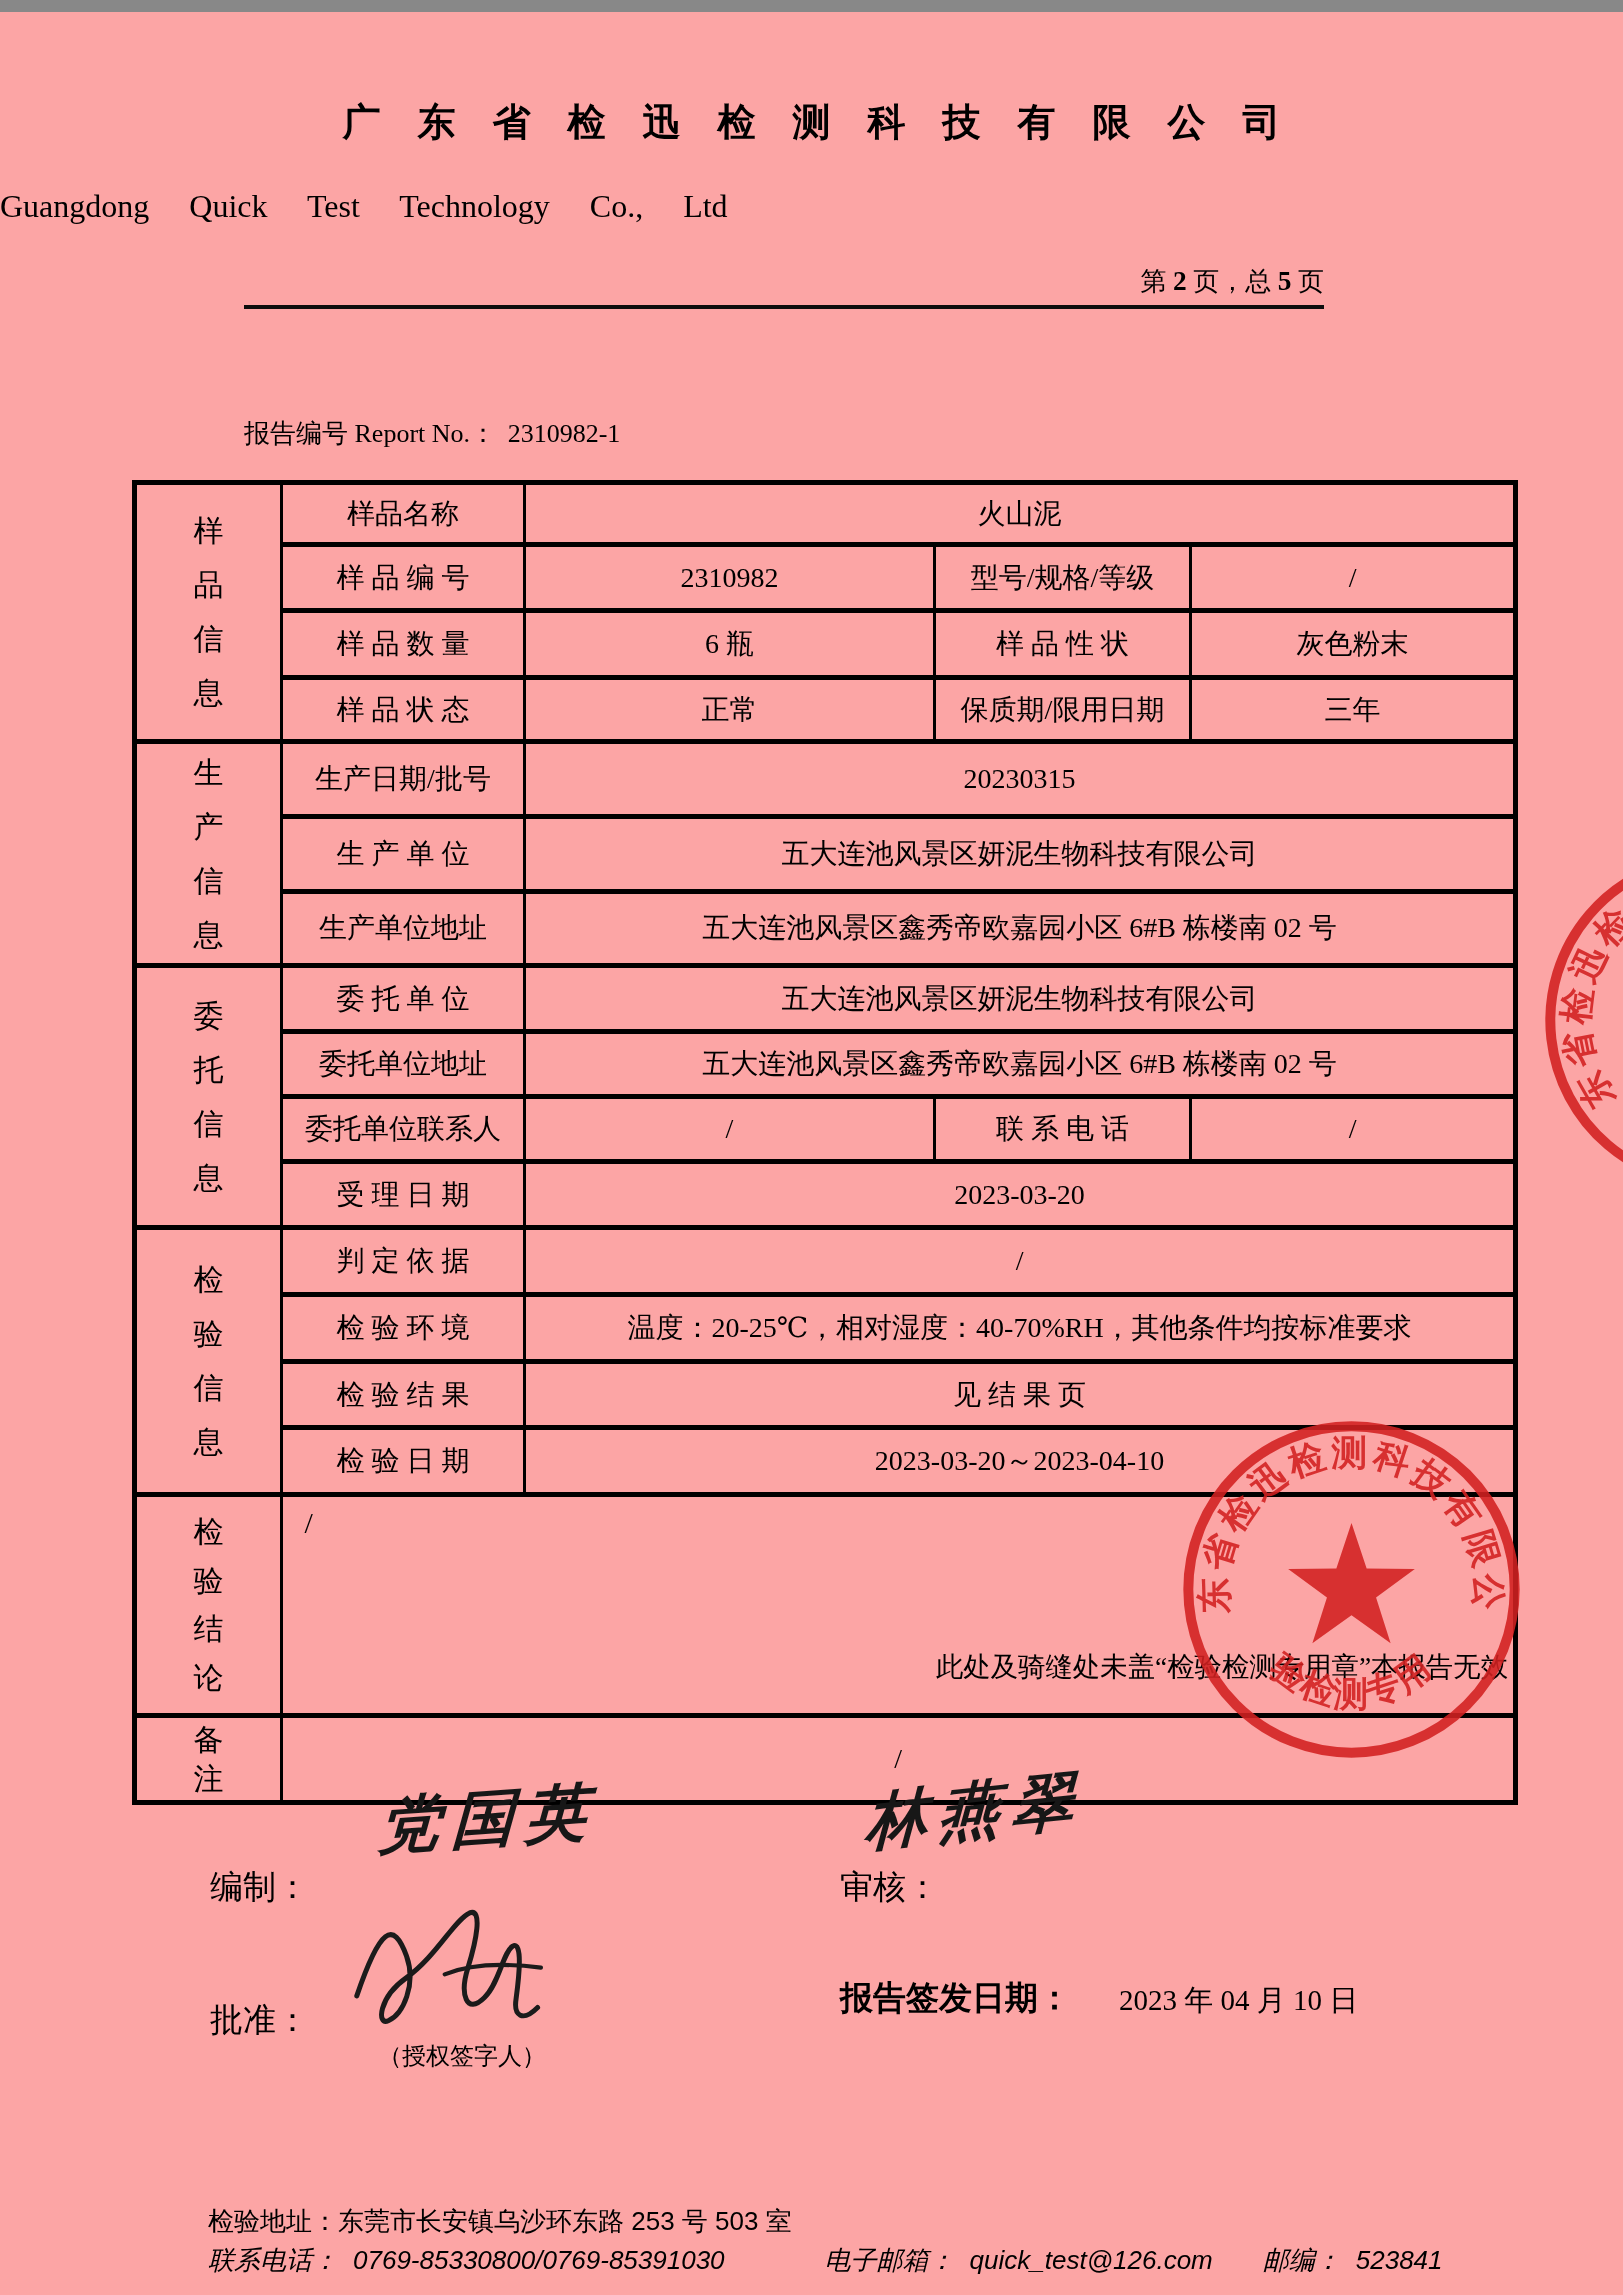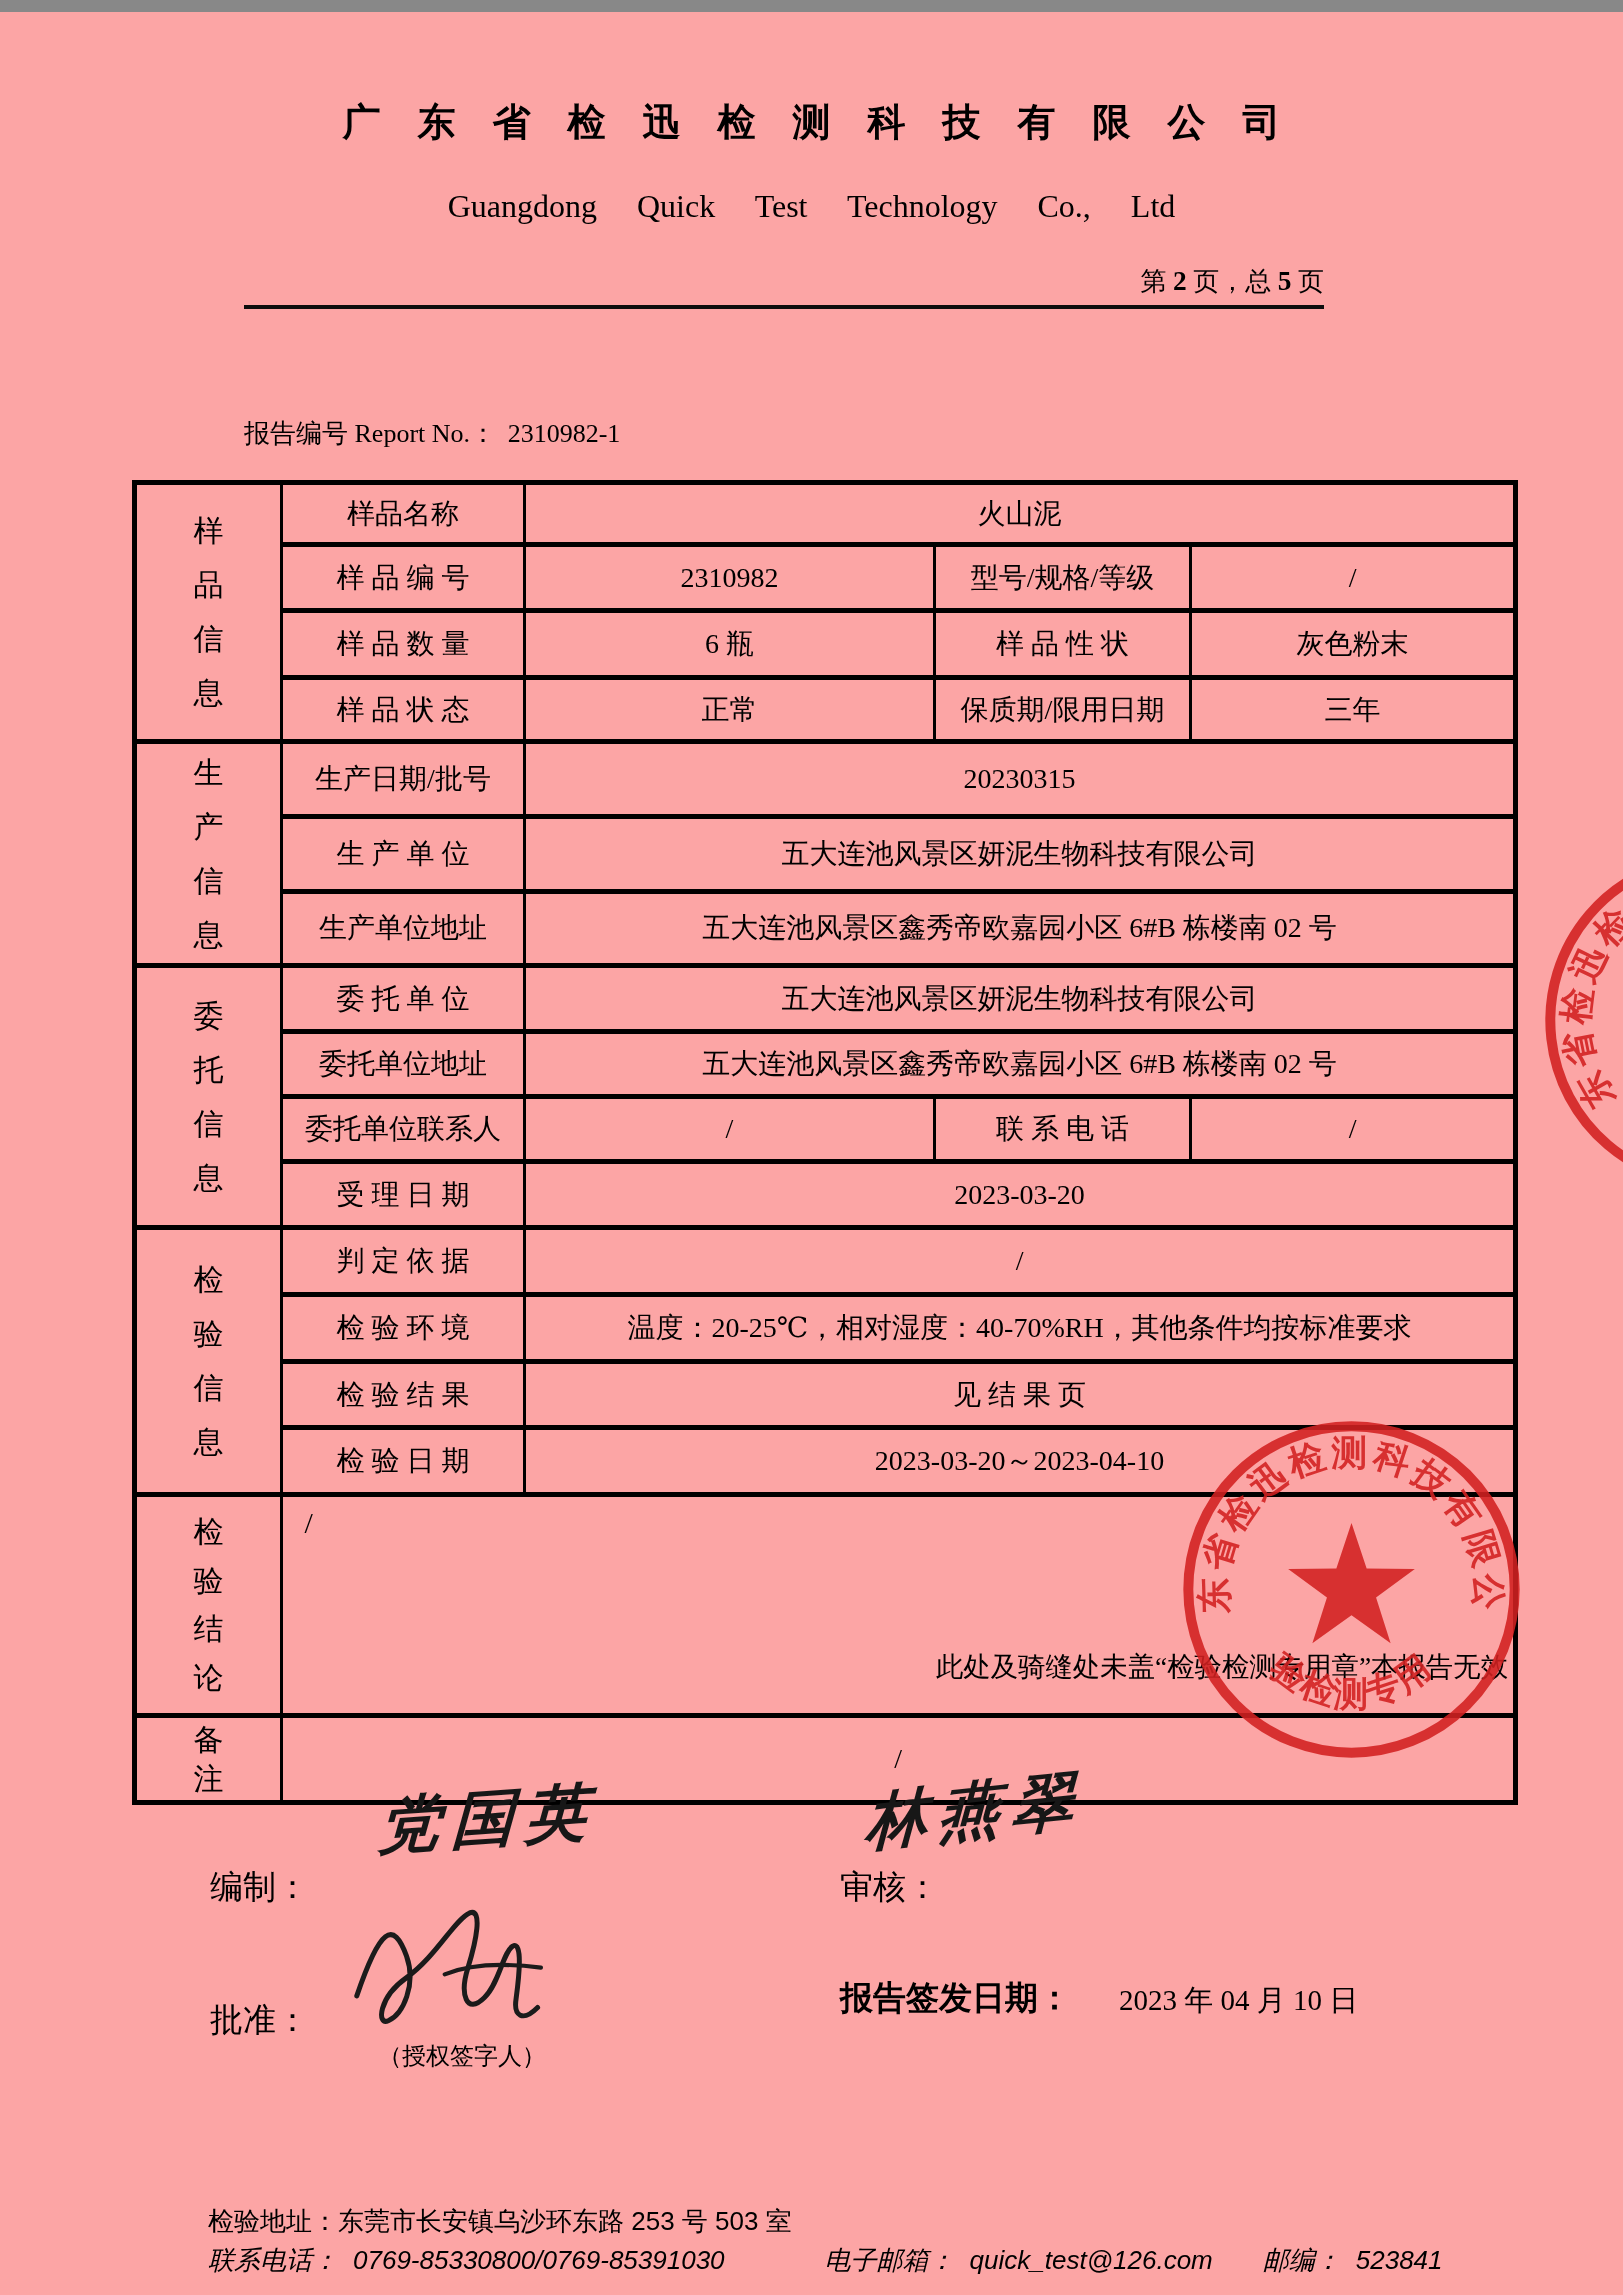--- a/index.html
+++ b/index.html
@@ -10,21 +10,21 @@
     font-family:"Liberation Serif","DejaVu Serif",serif;
   }
   
   .company-cn {
     position:absolute; top:85px; left:0; width:100%;
     text-align:center; font-size:38px; letter-spacing:37px; text-indent:37px;
     font-weight:600; white-space:nowrap;
   }
   .company-en {
     position:absolute; top:176px; left:0; width:100%;
-    text-align:center; font-size:32px; word-spacing:32px; white-space:nowrap;font-family:Liberation Serif, serif;
+    font-size:32px; word-spacing:32px; white-space:nowrap;font-family:Liberation Serif, serif;
   }
   .page-info {
     position:absolute; top:252px; right:299px;
     font-size:26px; white-space:nowrap;
   }
   .page-info b { font-size:27.4px; }
   .head-rule {
     position:absolute; top:293px; left:244px; width:1080px; height:4.2px;
     background:#0d0d0d;
   }

